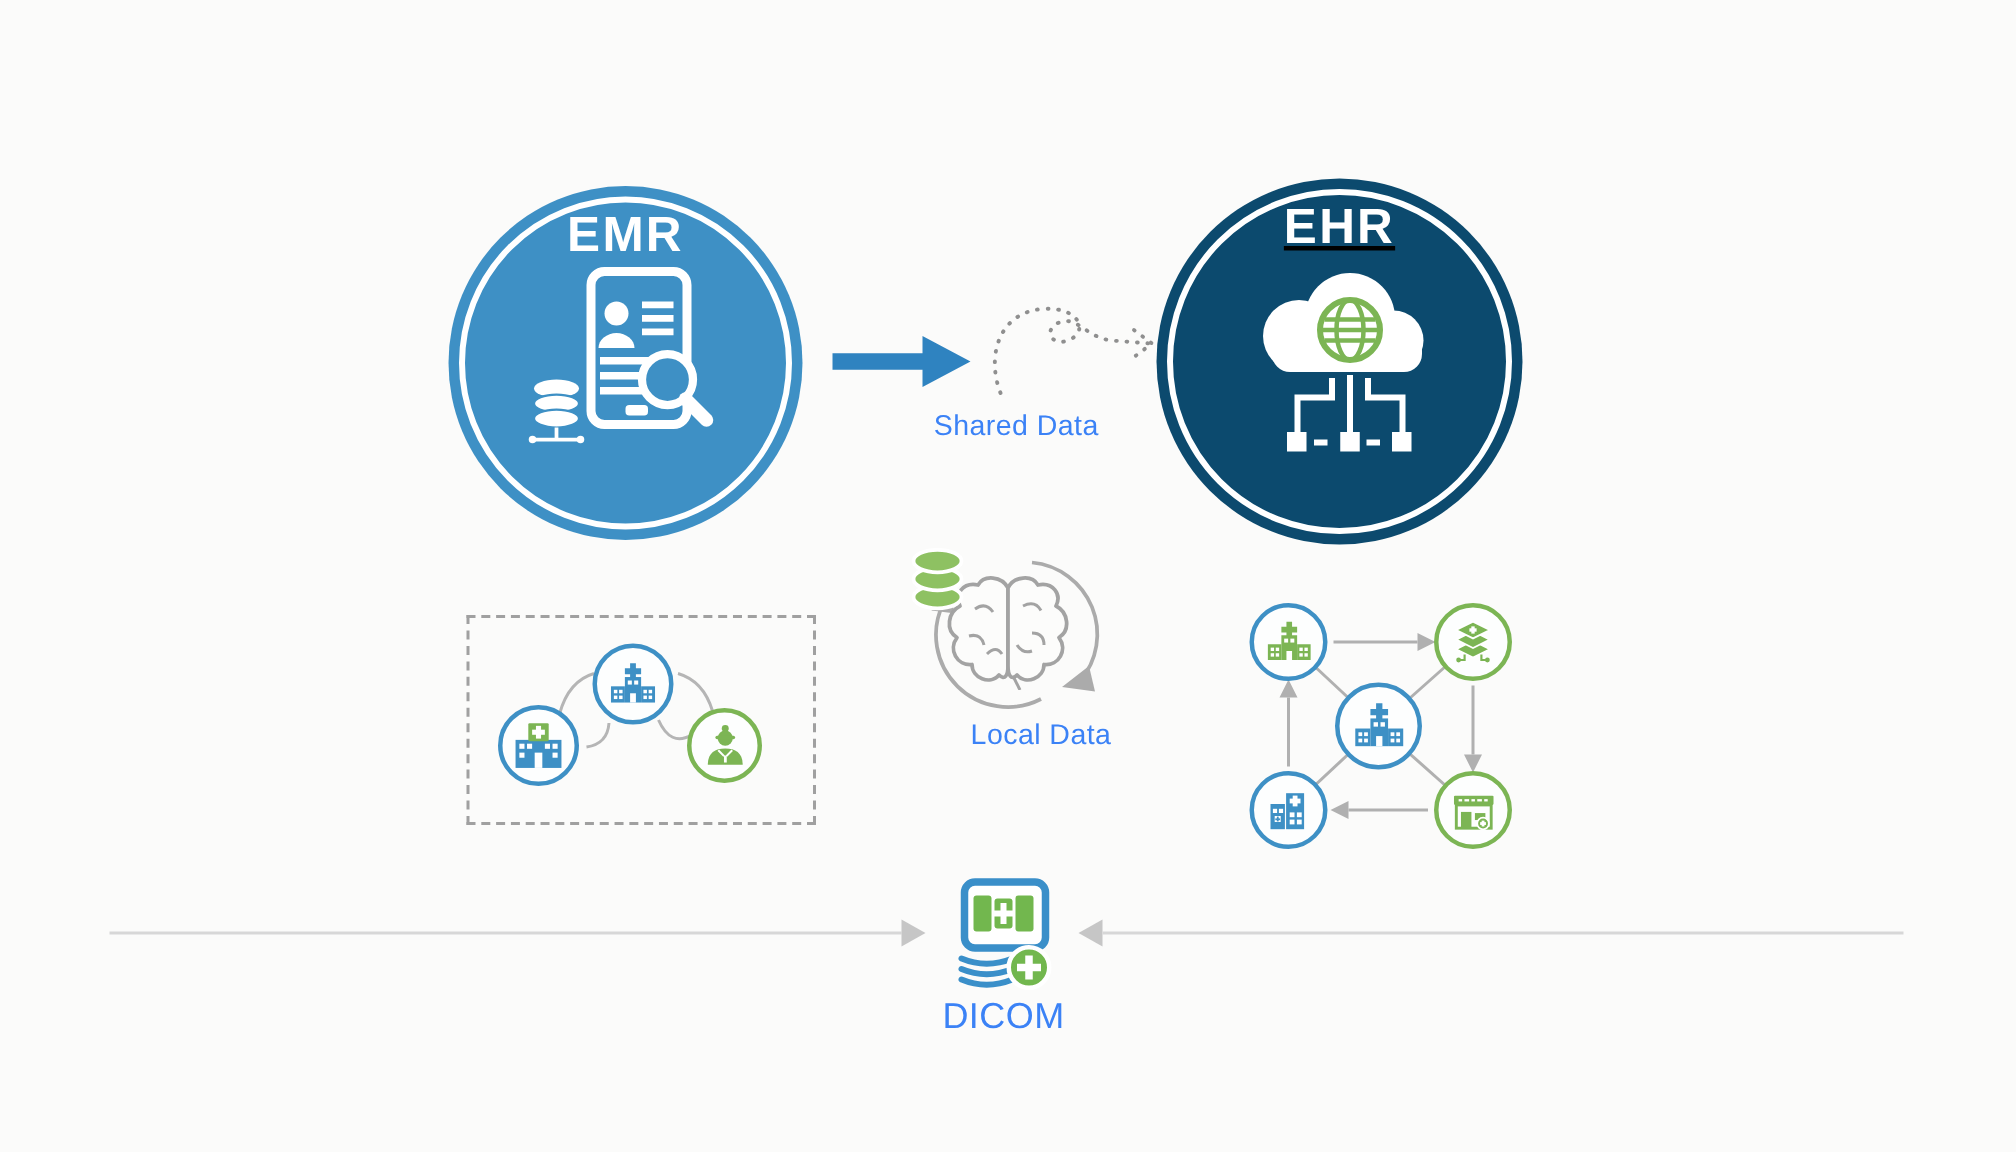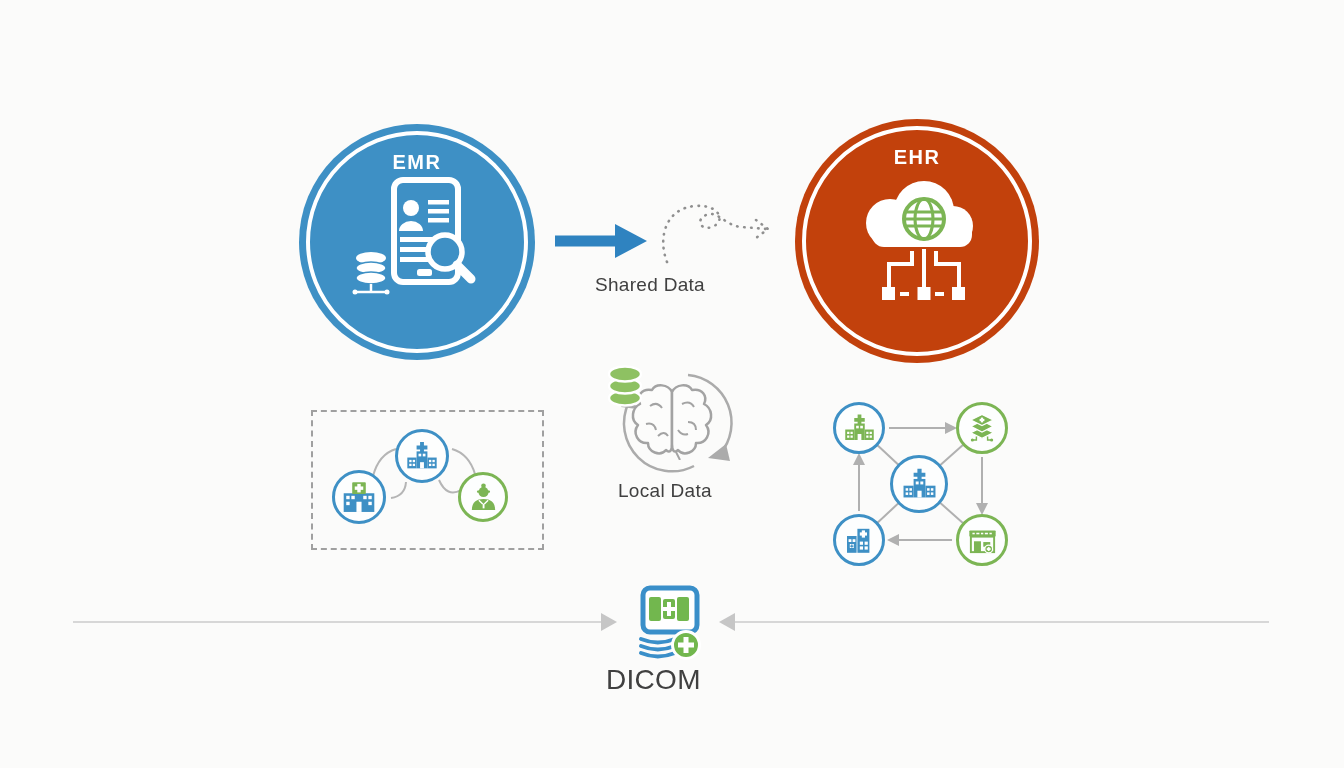--- a/index.html
+++ b/index.html
@@ -14,37 +14,37 @@
   
   .big-node{
     position:absolute;border-radius:50%;
     display:flex;flex-direction:column;align-items:center;
   }
   .big-node .inner-ring{
     position:absolute;inset:7px;border-radius:50%;
     border:4px solid #ffffff;pointer-events:none;
   }
   .big-node .node-label{
-    margin-top:27px;color:#ffffff;font-weight:bold;
-    font-size:20px;letter-spacing:1.5px;z-index:2;
+    margin-top:13px;color:#ffffff;font-weight:bold;
+    font-size:33px;letter-spacing:1.5px;z-index:2;
   }
   #emr-node{left:299px;top:124px;width:236px;height:236px;background:#3e90c5;}
-  #ehr-node{left:795px;top:119px;width:244px;height:244px;background:#c2410c;}
+  #ehr-node{left:771px;top:119px;width:244px;height:244px;background:#0c4a6e;text-decoration:underline;}
   .big-node svg{z-index:2;}
   
   .mini-node{
     position:absolute;border-radius:50%;background:#fdfefe;
     display:flex;align-items:center;justify-content:center;
     box-sizing:border-box;
   }
   .ring-blue{border:3px solid #3e90c5;}
   .ring-green{border:3px solid #7cb554;}
   
   .flow-label{
-    position:absolute;color:#404040;
+    position:absolute;text-align:center;color:#3b82f6;
     font-size:19px;letter-spacing:.3px;
   }
   
   #local-exchange-box{
     position:absolute;left:311px;top:410px;width:233px;height:140px;
     border:2px dashed #a0a0a0;box-sizing:border-box;
   }
   
   .h-line{position:absolute;height:2px;background:#d7d7d7;top:621px;}
   .head-right{
@@ -356,15 +356,15 @@
     <g fill="#ffffff">
       <rect x="38" y="20" width="4" height="14"></rect>
       <rect x="33" y="25" width="14" height="4"></rect>
     </g>
     <g>
       <circle cx="57" cy="63" r="13.5" fill="#72b74e" stroke="#ffffff" stroke-width="3"></circle>
       <rect x="54.5" y="55" width="5" height="16" fill="#ffffff"></rect>
       <rect x="49" y="60.5" width="16" height="5" fill="#ffffff"></rect>
     </g>
   </svg>
-  <div class="flow-label" style="left:606px;top:664px;width:126px;font-size:28px">DICOM</div>
+  <div class="flow-label" style="left:606px;top:664px;width:126px;font-size:24px">DICOM</div>
 
 </div>
 
 </body></html>

